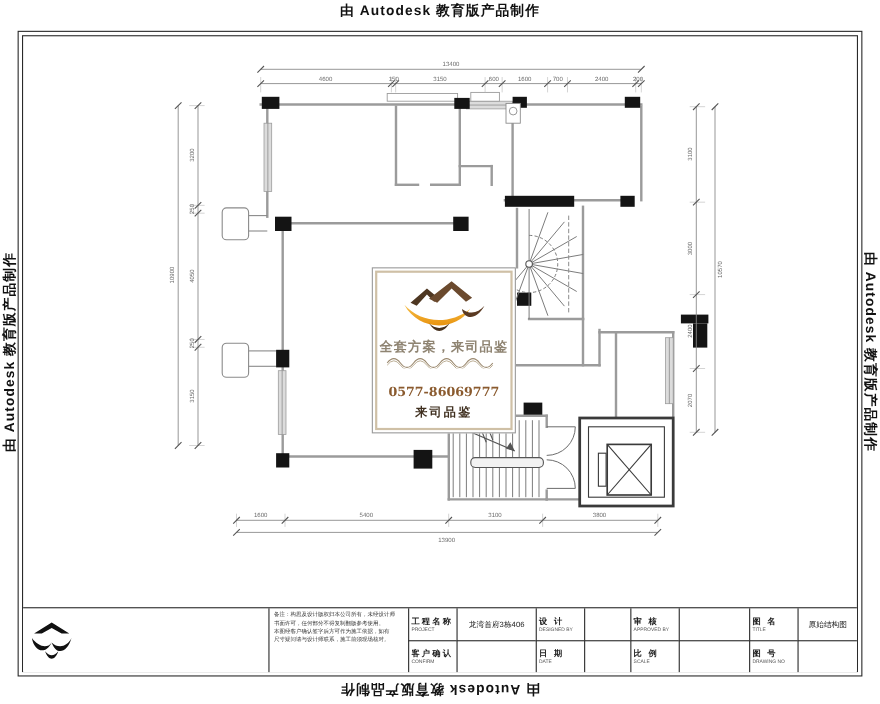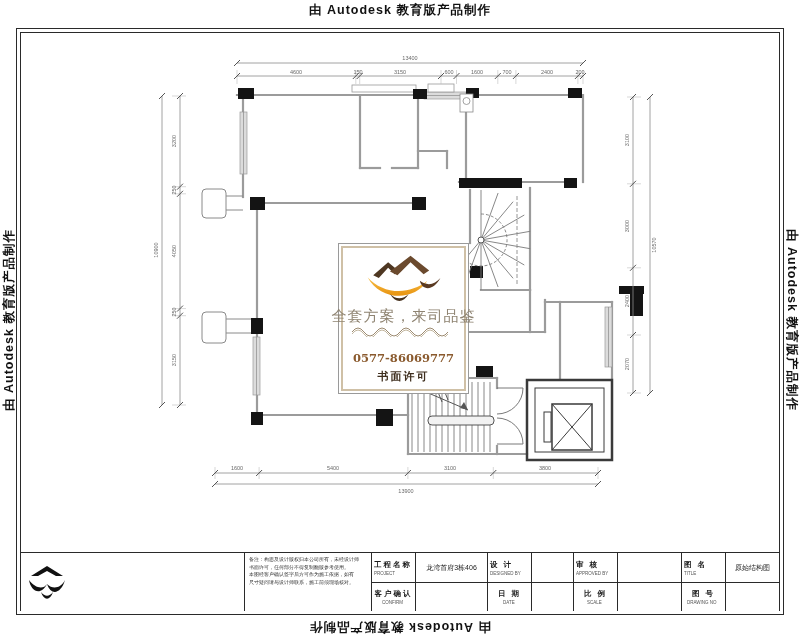--- a/index.html
+++ b/index.html
@@ -19,29 +19,29 @@
   .titleblock{left:21px;top:552px;width:758px;height:58px;border-top:1px solid #2a2a2a;display:flex;background:#fff;}
   .tb-company{width:223px;display:flex;align-items:center;gap:5px;padding-left:6px;box-sizing:border-box;}
   .tb-company .name{font-size:12.5px;font-weight:700;letter-spacing:.5px;white-space:nowrap;}
   .tb-company .contact{font-size:6px;color:#222;line-height:1.6;white-space:nowrap;}
   .tb-remarks{width:127px;border-left:1px solid #2a2a2a;box-sizing:border-box;padding:3px 4px;
               font-size:5px;line-height:1.5;color:#333;overflow:hidden;}
   .tb-grid{width:408px;display:grid;border-left:0;box-sizing:border-box;
            grid-template-columns:44px 72px 44px 42px 44px 64px 44px 54px;grid-template-rows:29px 29px;}
   .tb-cell{border-left:1px solid #2a2a2a;box-sizing:border-box;display:flex;flex-direction:column;
            justify-content:center;padding:1px 2px;overflow:hidden;}
-  .tb-cell.r2{border-top:1px solid #2a2a2a;align-items:center;}
+  .tb-cell.r2{border-top:1px solid #2a2a2a;}
   .tb-cell .cn{font-size:7.5px;font-weight:700;letter-spacing:2px;white-space:nowrap;}
   .tb-cell .en{font-size:5px;color:#555;transform:scale(.9);transform-origin:left top;white-space:nowrap;}
   .tb-value{font-size:7px;text-align:center;justify-content:center;align-items:center;display:flex;flex-direction:row;}
   
   .wm{left:338px;top:243px;width:131px;height:151px;background:#fff;border:1px solid #9a9a9a;box-sizing:border-box;z-index:5;}
   .wm-inner{position:absolute;left:2px;top:2px;right:2px;bottom:2px;border:2px solid #cfc0a6;
             display:flex;flex-direction:column;align-items:center;box-sizing:border-box;}
-  .wm-slogan{font-size:15px;font-weight:400;letter-spacing:1px;color:#8f8472;margin-top:1px;white-space:nowrap;text-align:center;}
+  .wm-slogan{font-size:12px;font-weight:700;letter-spacing:1px;color:#8f8472;margin-top:1px;white-space:nowrap;text-align:center;}
   .wm-phone{font-family:"DejaVu Serif","Liberation Serif",serif;font-size:11.5px;font-weight:700;color:#8a5a2e;margin-top:14px;white-space:nowrap;}
   .wm-brand{font-size:11px;font-weight:900;letter-spacing:2px;color:#3f2f1f;margin-top:4px;white-space:nowrap;}
 </style>
 </head>
 <body>
 
 <svg class="abs" style="left:0;top:0" width="800" height="640" viewBox="0 0 800 640">
 
   <g stroke="#9b9b9b" stroke-width="2.2" fill="none" stroke-linecap="square">
     <line x1="237" y1="95" x2="583" y2="95"></line>
@@ -266,21 +266,21 @@
       <path d="M6,26 C22,44 50,46 70,30 C56,52 20,52 6,26 Z" fill="url(#gold)"></path>
       <path d="M62,30 C70,36 78,34 84,27 C76,42 64,40 62,30 Z" fill="#5a3a22"></path>
       <path d="M30,44 C36,50 44,50 50,44 C44,54 36,54 30,44 Z" fill="#46301c"></path>
     </svg>
     <div class="wm-slogan">全套方案，来司品鉴</div>
     <svg width="108" height="11" viewBox="0 0 108 11">
       <path d="M2,6 q6,-8 12,0 t12,0 t12,0 t12,0 t12,0 t12,0 t12,0 t12,0" fill="none" stroke="#9c8a70" stroke-width="1"></path>
       <path d="M2,8 q6,-8 12,0 t12,0 t12,0 t12,0 t12,0 t12,0 t12,0 t12,0" fill="none" stroke="#b4a488" stroke-width="0.8"></path>
     </svg>
     <div class="wm-phone">0577-86069777</div>
-    <div class="wm-brand">书面许可</div>
+    <div class="wm-brand">来司品鉴</div>
   </div>
 </div>
 
 <div class="abs titleblock">
   <div class="tb-company">
     <svg width="40" height="36" viewBox="0 0 40 36">
       <path d="M20,2 L36,12 L29,12 L20,7 L11,12 L4,12 Z" fill="#111"></path>
       <path d="M2,16 C8,24 16,26 20,20 C14,32 4,28 2,16 Z" fill="#111"></path>
       <path d="M20,20 C26,26 34,24 38,16 C34,30 24,32 20,20 Z" fill="#111"></path>
       <path d="M14,28 C18,33 22,33 26,28 C23,37 17,37 14,28 Z" fill="#111"></path>

